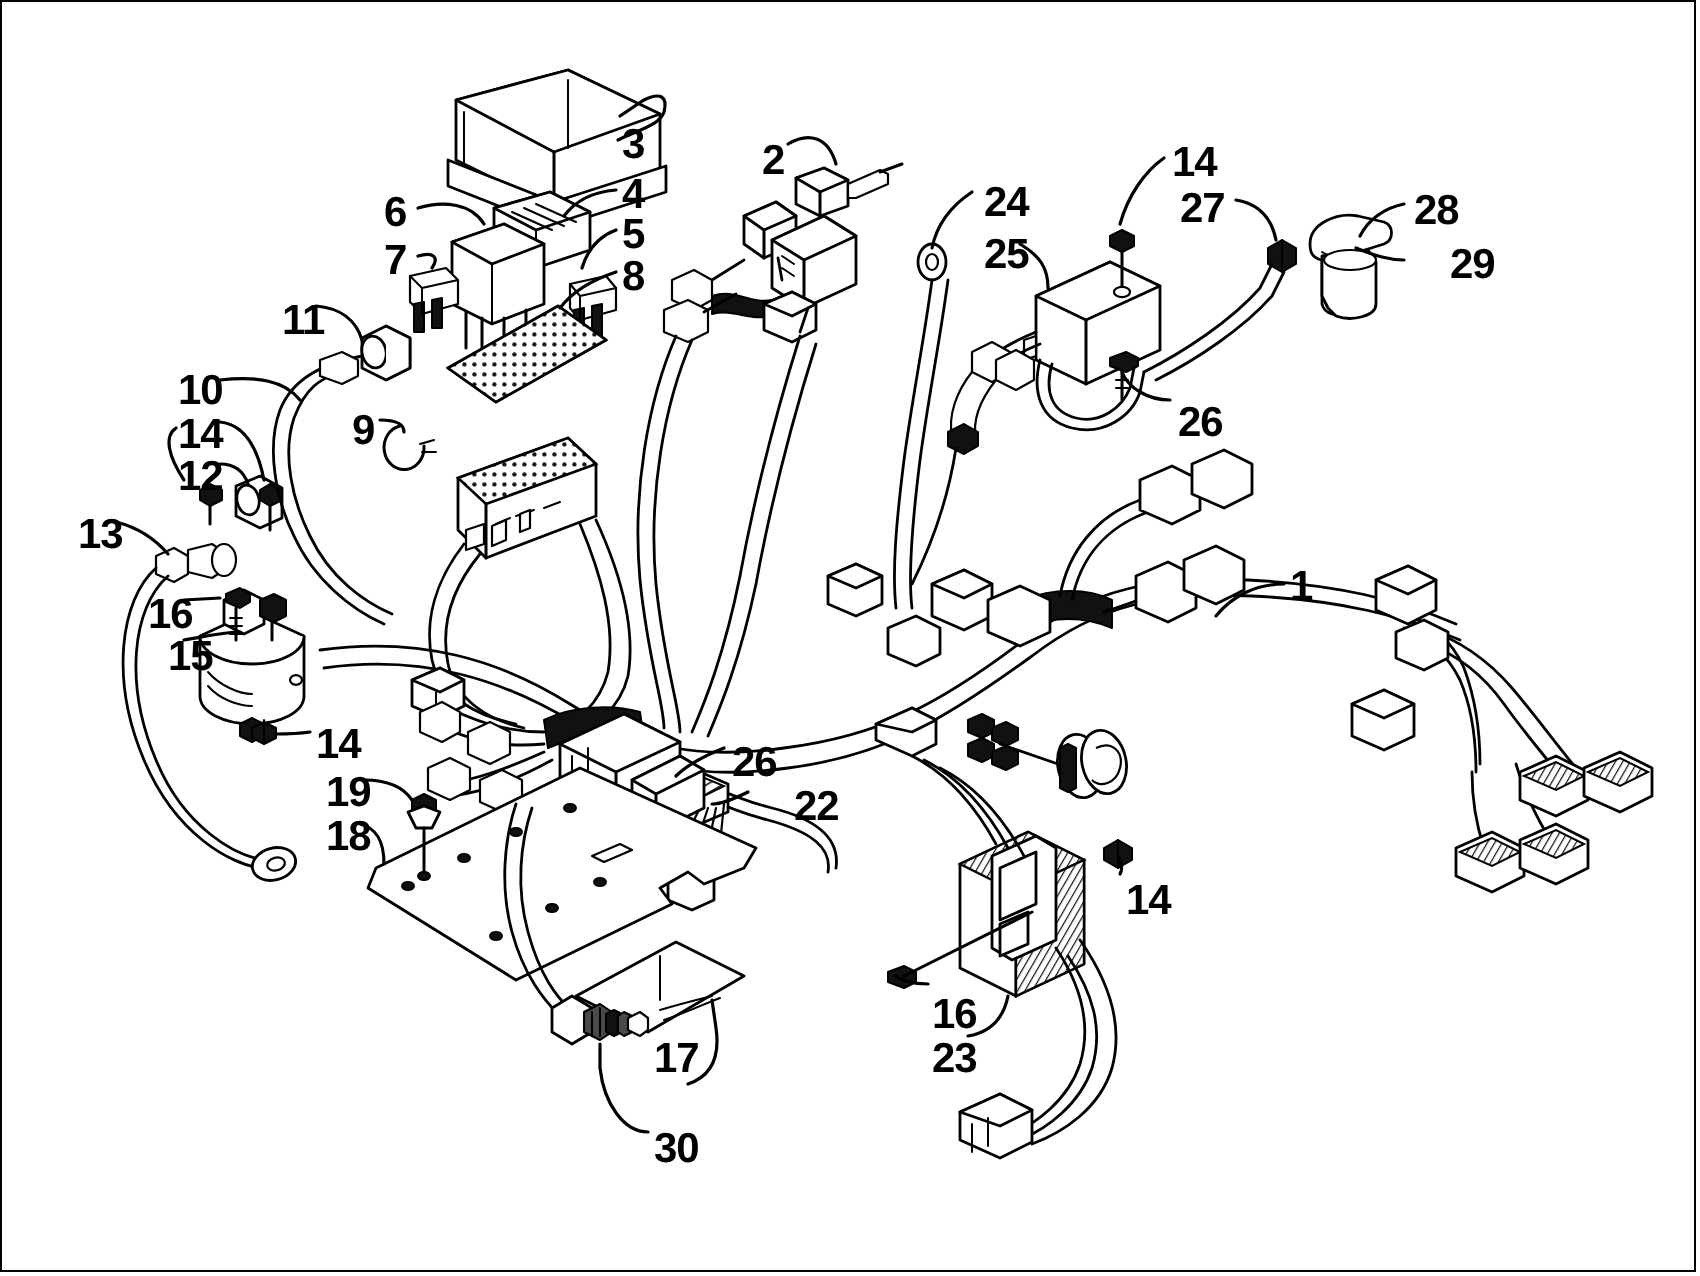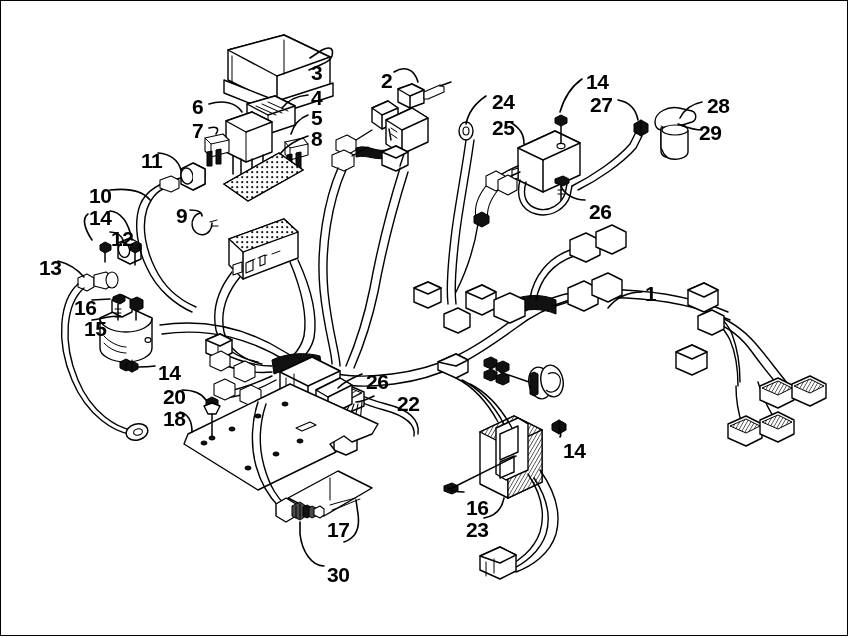--- a/index.html
+++ b/index.html
@@ -520,36 +520,36 @@
       <div class="callout" style="left: 381px; top: 70px;">2</div>
       <div class="callout" style="left: 311px; top: 62px;">3</div>
       <div class="callout" style="left: 311px; top: 87px;">4</div>
       <div class="callout" style="left: 311px; top: 107px;">5</div>
       <div class="callout" style="left: 192px; top: 96px;">6</div>
       <div class="callout" style="left: 192px; top: 120px;">7</div>
       <div class="callout" style="left: 311px; top: 128px;">8</div>
       <div class="callout" style="left: 176px; top: 205px;">9</div>
       <div class="callout" style="left: 89px; top: 185px;">10</div>
       <div class="callout" style="left: 141px; top: 150px;">11</div>
-      <div class="callout" style="left: 89px; top: 228px; margin-left: 22px;">12</div>
+      <div class="callout" style="left: 89px; top: 228px;">12</div>
       <div class="callout" style="left: 39px; top: 257px;">13</div>
       <div class="callout" style="left: 89px; top: 207px;">14</div>
       <div class="callout" style="left: 84px; top: 318px;">15</div>
       <div class="callout" style="left: 74px; top: 297px;">16</div>
       <div class="callout" style="left: 327px; top: 519px;">17</div>
       <div class="callout" style="left: 163px; top: 408px;">18</div>
-      <div class="callout" style="left: 163px; top: 386px;">20</div>
+      <div class="callout" style="left: 163px; top: 386px;">19</div>
       <div class="callout" style="left: 327px; top: 564px;">30</div>
       <div class="callout" style="left: 366px; top: 371px;">26</div>
       <div class="callout" style="left: 377px; top: 393px; margin-left: 20px;">22</div>
       <div class="callout" style="left: 466px; top: 519px;">23</div>
       <div class="callout" style="left: 492px; top: 91px;">24</div>
       <div class="callout" style="left: 492px; top: 117px;">25</div>
       <div class="callout" style="left: 589px; top: 201px;">26</div>
       <div class="callout" style="left: 590px; top: 94px;">27</div>
       <div class="callout" style="left: 707px; top: 95px;">28</div>
-      <div class="callout" style="left: 699px; top: 122px;">29</div>
+      <div class="callout" style="left: 725px; top: 122px;">29</div>
       <div class="callout" style="left: 586px; top: 71px;">14</div>
       <div class="callout" style="left: 158px; top: 362px;">14</div>
       <div class="callout" style="left: 466px; top: 497px;">16</div>
       <div class="callout" style="left: 563px; top: 440px;">14</div>
     </div>
 </div>
 
 </body></html>

